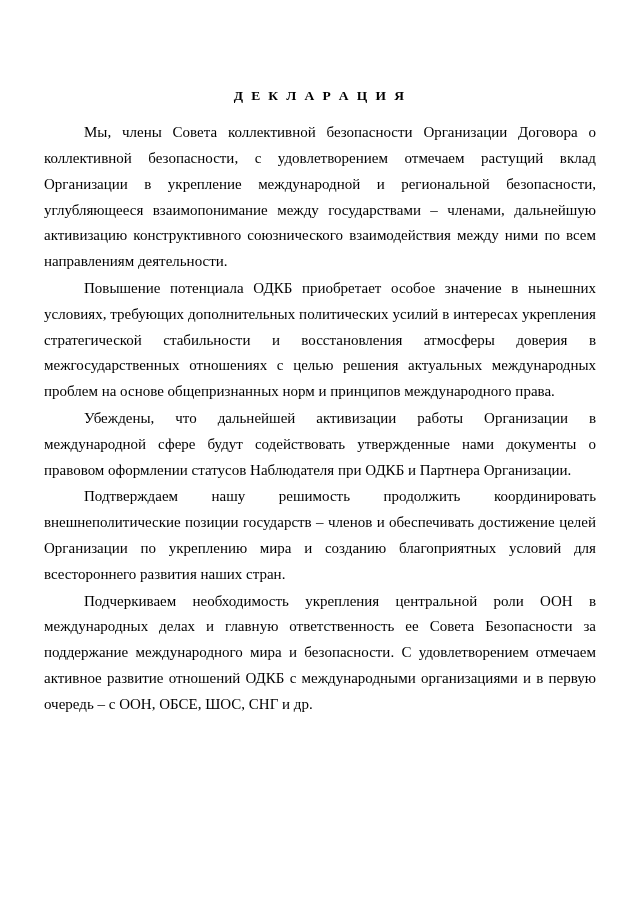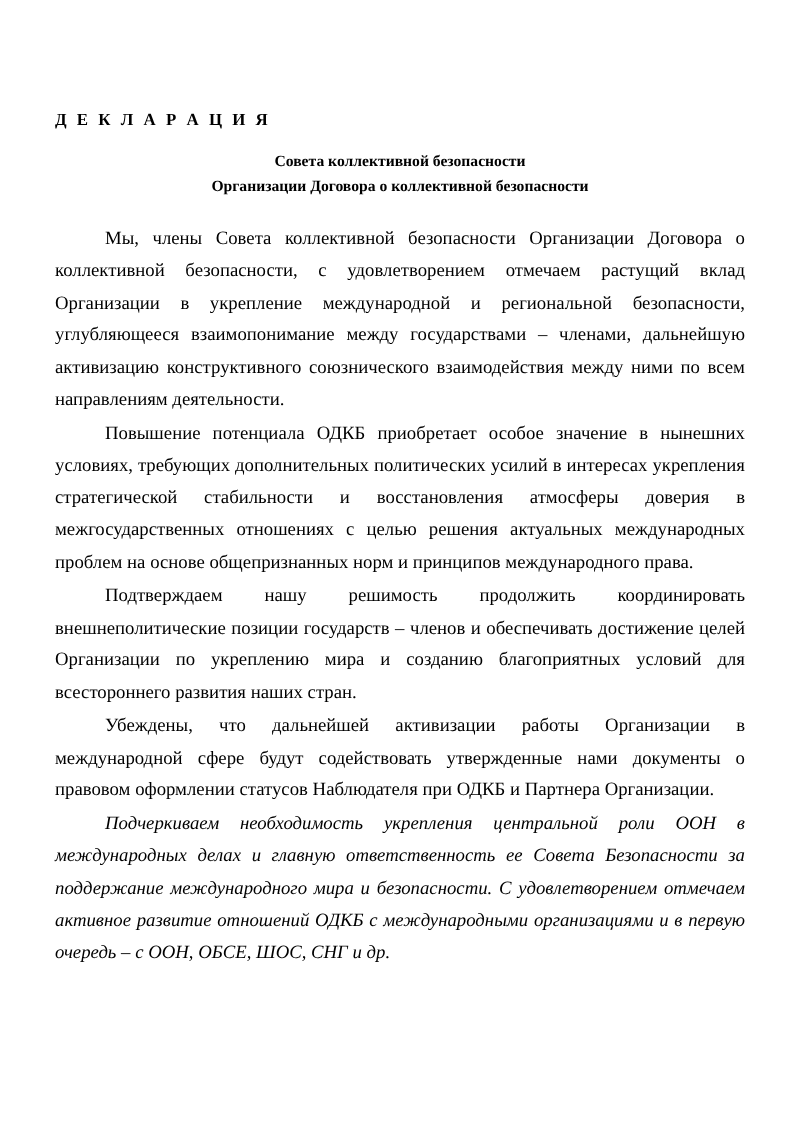--- a/index.html
+++ b/index.html
@@ -16,20 +16,21 @@
   }
   .page {
     box-sizing: border-box;
     width: 640px;
     height: 905px;
     padding: 88px 44px 40px 44px;
     background: #ffffff;
     position: relative;
   }
   .doc-title {
+    text-align: center;
     font-size: 13.5px;
     font-weight: bold;
     letter-spacing: 2.4px;
     margin: 0 0 16px 0;
     line-height: 1.2;
   }
   .subtitle-block {
     text-align: center;
     margin: 0 0 20px 0;
   }
@@ -41,36 +42,31 @@
   .body-text p {
     margin: 0 0 1px 0;
     text-align: justify;
     text-indent: 40px;
     font-size: 15px;
     line-height: 1.72;
     text-justify: inter-word;
   }
   .body-text p:last-child {
     margin-bottom: 0;
-    font-style: italic;
   }
 </style>
 </head>
 <body>
 
 <div class="page">
 
   <h1 class="doc-title">Д Е К Л А Р А Ц И Я</h1>
 
-  <div class="subtitle-block">
-    <div class="subtitle-line">Совета коллективной безопасности</div>
-    <div class="subtitle-line">Организации Договора о коллективной безопасности</div>
-  </div>
 
   <div class="body-text">
     <p>Мы, члены Совета коллективной безопасности Организации Договора о коллективной безопасности, с удовлетворением отмечаем растущий вклад Организации в укрепление международной и региональной безопасности, углубляющееся взаимопонимание между государствами – членами, дальнейшую активизацию конструктивного союзнического взаимодействия между ними по всем направлениям деятельности.</p>
     <p>Повышение потенциала ОДКБ приобретает особое значение в нынешних условиях, требующих дополнительных политических усилий в интересах укрепления стратегической стабильности и восстановления атмосферы доверия в межгосударственных отношениях с целью решения актуальных международных проблем на основе общепризнанных норм и принципов международного права.</p>
+    <p>Убеждены, что дальнейшей активизации работы Организации в международной сфере будут содействовать утвержденные нами документы о правовом оформлении статусов Наблюдателя при ОДКБ и Партнера Организации.</p>
     <p>Подтверждаем нашу решимость продолжить координировать внешнеполитические позиции государств – членов и обеспечивать достижение целей Организации по укреплению мира и созданию благоприятных условий для всестороннего развития наших стран.</p>
-    <p>Убеждены, что дальнейшей активизации работы Организации в международной сфере будут содействовать утвержденные нами документы о правовом оформлении статусов Наблюдателя при ОДКБ и Партнера Организации.</p>
     <p>Подчеркиваем необходимость укрепления центральной роли ООН в международных делах и главную ответственность ее Совета Безопасности за поддержание международного мира и безопасности. С удовлетворением отмечаем активное развитие отношений ОДКБ с международными организациями и в первую очередь – с ООН, ОБСЕ, ШОС, СНГ и др.</p>
   </div>
 
 </div>
 
 </body></html>

